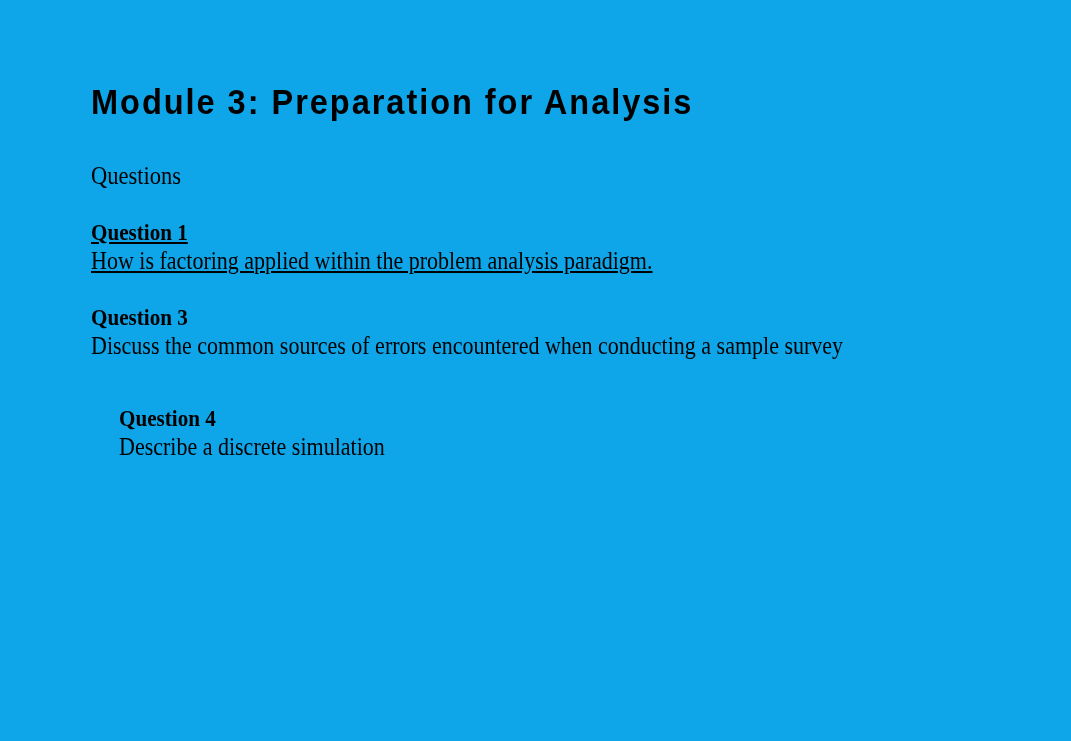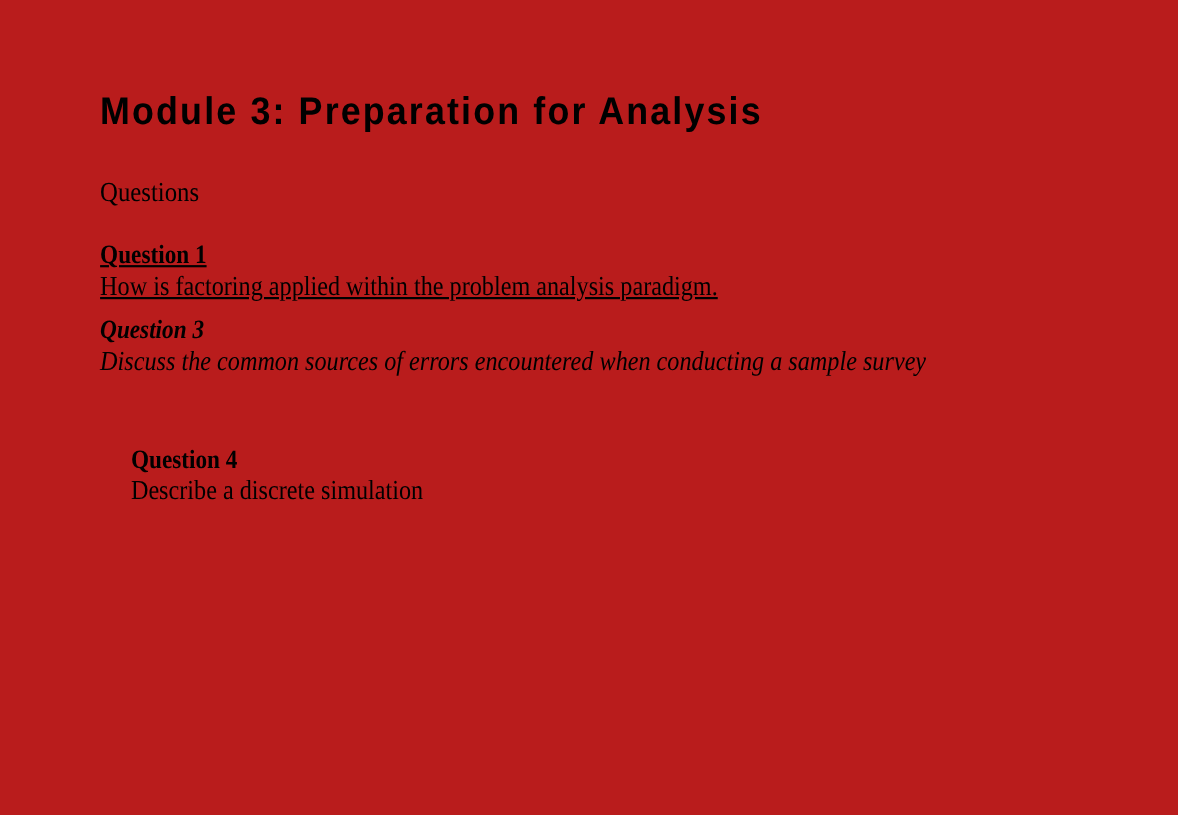--- a/index.html
+++ b/index.html
@@ -9,21 +9,21 @@
     background: #ffffff;
   }
   body {
     font-family: "Liberation Serif", "DejaVu Serif", serif;
     color: #000000;
   }
   #page {
     position: relative;
     width: 1071px;
     height: 741px;
-    background: #b91c1c;
+    background: #0ea5e9;
     overflow: hidden;
   }
   .doc-body {
     position: absolute;
     left: 91px;
     top: 82px;
     width: 900px;
   }
 
   
@@ -55,21 +55,21 @@
     transform-origin: left top;
     white-space: nowrap;
   }
 
   .qblock {
     position: absolute;
     left: 0;
     width: 960px;
   }
   .qblock.q1 { top: 136px; text-decoration: underline; }
-  .qblock.q3 { top: 204px; font-style: italic; }
+  .qblock.q3 { top: 221px; }
   .qblock.q4 { top: 322px; margin-left: 28px; }
 
   .q-heading {
     margin: 0;
     padding: 0;
     font-size: 24px;
     line-height: 28px;
     font-weight: 700;
     transform: scaleX(0.88);
     transform-origin: left top;

